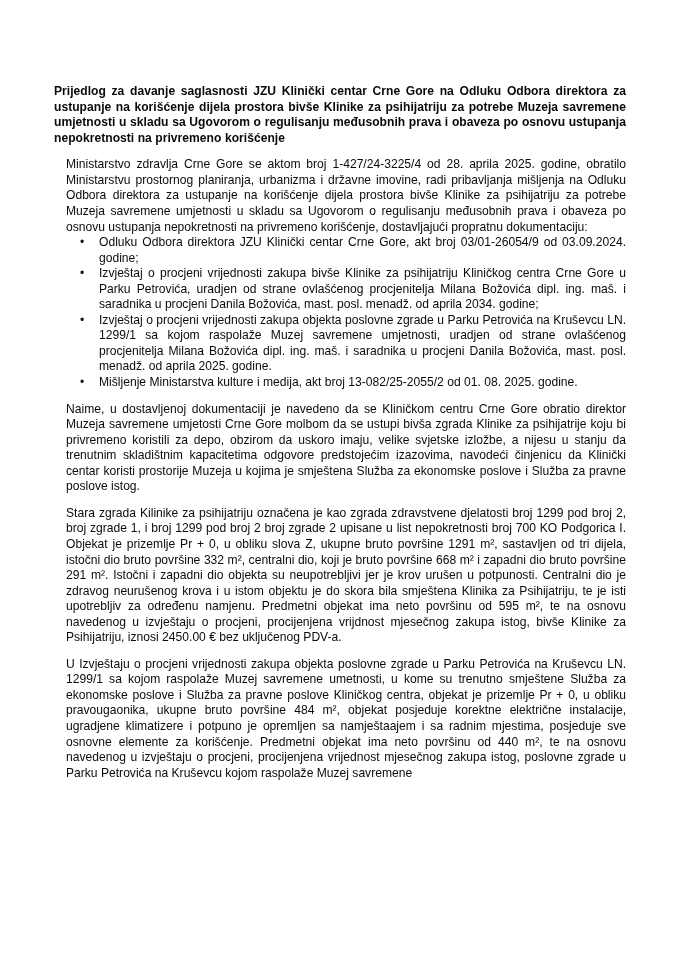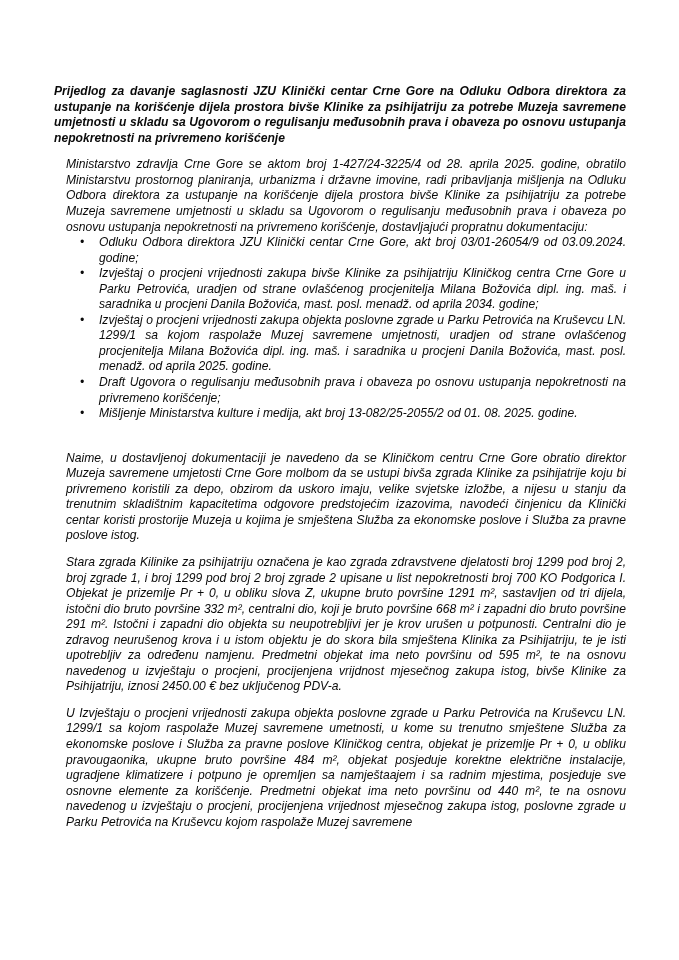--- a/index.html
+++ b/index.html
@@ -14,21 +14,20 @@
     font-family: "Liberation Sans", sans-serif;
     color: #0a0a0a;
   }
   .page {
     position: relative;
     width: 679px;
     height: 960px;
     background: #ffffff;
     box-sizing: border-box;
     padding: 84px 53px 16px 54px;
-    font-style: italic;
   }
   .doc-title {
     font-size: 12.1px;
     font-weight: bold;
     line-height: 15.6px;
     text-align: justify;
     text-align-last: left;
     margin: 0 0 11px 0;
     letter-spacing: 0.02px;
     word-spacing: 0.1px;
@@ -38,21 +37,21 @@
     line-height: 15.55px;
     text-align: justify;
     text-align-last: left;
     margin: 0 0 11px 12px;
   }
   .para.tight {
     margin-bottom: 0;
   }
   ul.bullets {
     list-style: none;
-    margin: 0 0 29px 0;
+    margin: 0 0 11px 0;
     padding: 0;
   }
   ul.bullets > li {
     position: relative;
     font-size: 12.1px;
     line-height: 15.55px;
     text-align: justify;
     text-align-last: left;
     padding-left: 45px;
     margin: 0;
@@ -72,21 +71,20 @@
 <div class="page">
 
   <h1 class="doc-title">Prijedlog za davanje saglasnosti JZU Klinički centar Crne Gore na Odluku Odbora direktora za ustupanje na korišćenje dijela prostora bivše Klinike za psihijatriju za potrebe Muzeja savremene umjetnosti u skladu sa Ugovorom o regulisanju međusobnih prava i obaveza po osnovu ustupanja nepokretnosti na privremeno korišćenje</h1>
 
   <p class="para tight">Ministarstvo zdravlja Crne Gore se aktom broj 1-427/24-3225/4 od 28. aprila 2025. godine, obratilo Ministarstvu prostornog planiranja, urbanizma i državne imovine, radi pribavljanja mišljenja na Odluku Odbora direktora za ustupanje na korišćenje dijela prostora bivše Klinike za psihijatriju za potrebe Muzeja savremene umjetnosti u skladu sa Ugovorom o regulisanju međusobnih prava i obaveza po osnovu ustupanja nepokretnosti na privremeno korišćenje, dostavljajući propratnu dokumentaciju:</p>
 
   <ul class="bullets">
     <li>Odluku Odbora direktora JZU Klinički centar Crne Gore, akt broj 03/01-26054/9 od 03.09.2024. godine;</li>
     <li>Izvještaj o procjeni vrijednosti zakupa bivše Klinike za psihijatriju Kliničkog centra Crne Gore u Parku Petrovića, uradjen od strane ovlašćenog procjenitelja Milana Božovića dipl. ing. maš. i saradnika u procjeni Danila Božovića, mast. posl. menadž. od aprila 2034. godine;</li>
     <li>Izvještaj o procjeni vrijednosti zakupa objekta poslovne zgrade u Parku Petrovića na Kruševcu LN. 1299/1 sa kojom raspolaže Muzej savremene umjetnosti, uradjen od strane ovlašćenog procjenitelja Milana Božovića dipl. ing. maš. i saradnika u procjeni Danila Božovića, mast. posl. menadž. od aprila 2025. godine.</li>
-    <li>Draft Ugovora o regulisanju međusobnih prava i obaveza po osnovu ustupanja nepokretnosti na privremeno korišćenje;</li>
     <li>Mišljenje Ministarstva kulture i medija, akt broj 13-082/25-2055/2 od 01. 08. 2025. godine.</li>
   </ul>
 
   <p class="para">Naime, u dostavljenoj dokumentaciji je navedeno da se Kliničkom centru Crne Gore obratio direktor Muzeja savremene umjetosti Crne Gore molbom da se ustupi bivša zgrada Klinike za psihijatrije koju bi privremeno koristili za depo, obzirom da uskoro imaju, velike svjetske izložbe, a nijesu u stanju da trenutnim skladištnim kapacitetima odgovore predstojećim izazovima, navodeći činjenicu da Klinički centar koristi prostorije Muzeja u kojima je smještena Služba za ekonomske poslove i Služba za pravne poslove istog.</p>
 
   <p class="para">Stara zgrada Kilinike za psihijatriju označena je kao zgrada zdravstvene djelatosti broj 1299 pod broj 2, broj zgrade 1, i broj 1299 pod broj 2 broj zgrade 2 upisane u list nepokretnosti broj 700 KO Podgorica I. Objekat je prizemlje Pr + 0, u obliku slova Z, ukupne bruto površine 1291 m², sastavljen od tri dijela, istočni dio bruto površine 332 m², centralni dio, koji je bruto površine 668 m² i zapadni dio bruto površine 291 m². Istočni i zapadni dio objekta su neupotrebljivi jer je krov urušen u potpunosti. Centralni dio je zdravog neurušenog krova i u istom objektu je do skora bila smještena Klinika za Psihijatriju, te je isti upotrebljiv za određenu namjenu. Predmetni objekat ima neto površinu od 595 m², te na osnovu navedenog u izvještaju o procjeni, procijenjena vrijdnost mjesečnog zakupa istog, bivše Klinike za Psihijatriju, iznosi 2450.00 € bez uključenog PDV-a.</p>
 
   <p class="para">U Izvještaju o procjeni vrijednosti zakupa objekta poslovne zgrade u Parku Petrovića na Kruševcu LN. 1299/1 sa kojom raspolaže Muzej savremene umetnosti, u kome su trenutno smještene Služba za ekonomske poslove i Služba za pravne poslove Kliničkog centra, objekat je prizemlje Pr + 0, u obliku pravougaonika, ukupne bruto površine 484 m², objekat posjeduje korektne električne instalacije, ugradjene klimatizere i potpuno je opremljen sa namještaajem i sa radnim mjestima, posjeduje sve osnovne elemente za korišćenje. Predmetni objekat ima neto površinu od 440 m², te na osnovu navedenog u izvještaju o procjeni, procijenjena vrijednost mjesečnog zakupa istog, poslovne zgrade u Parku Petrovića na Kruševcu kojom raspolaže Muzej savremene</p>
 
 </div>

